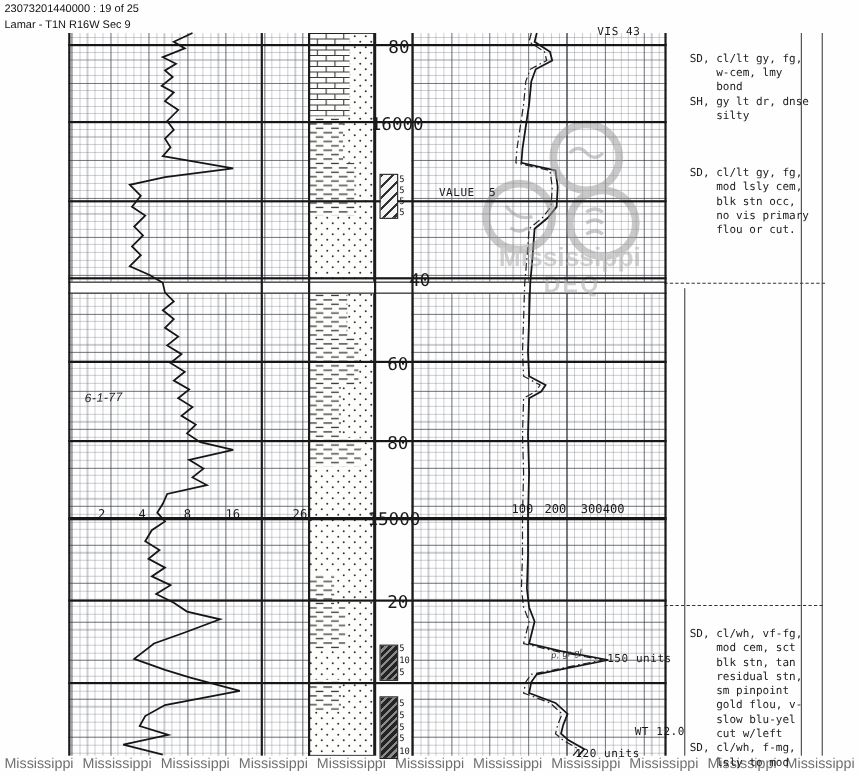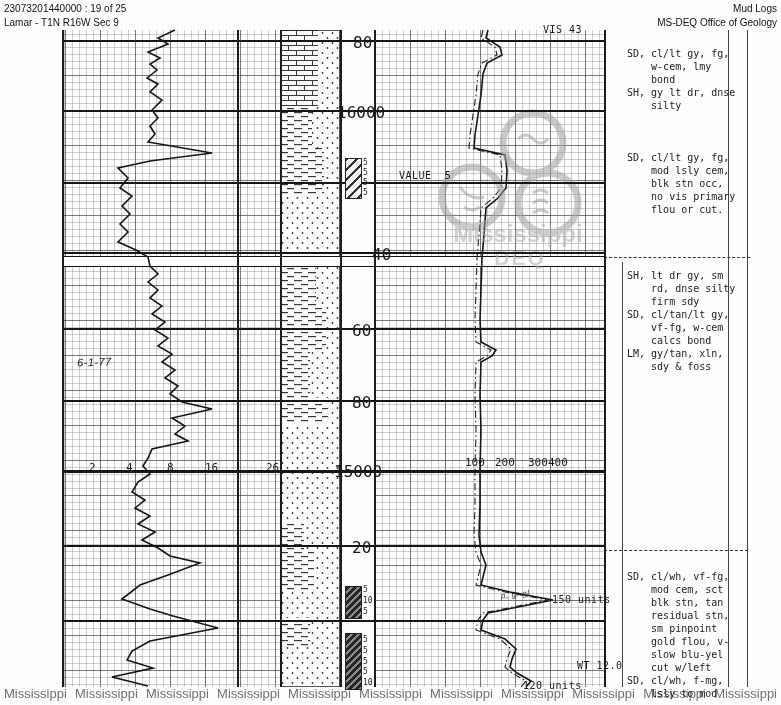--- a/index.html
+++ b/index.html
@@ -46,24 +46,20 @@
     padding:0 4px;box-sizing:border-box;font-size:13px;color:#6f6f6f;}
 </style>
 </head>
 <body>
 
 <div class="page">
 
   <div class="hdr hdr-left">
     <div>23073201440000 : 19 of 25</div>
     <div>Lamar - T1N R16W Sec 9</div>
-  </div>
-  <div class="hdr hdr-right">
-    <div>Mud Logs</div>
-    <div>MS-DEQ Office of Geology</div>
   </div>
 
   <div class="track track-left"></div>
   <div class="track track-right"></div>
 
   <svg id="lith" width="60" height="657">
     <defs>
       <pattern id="pat-brick" width="16" height="10" patternUnits="userSpaceOnUse">
         <rect width="16" height="10" fill="#fdfdfc"></rect>
         <path d="M0 0.5 H16 M0 5.5 H16 M0.5 0 V5 M8.5 5 V10" stroke="#3a3a3a" stroke-width="1" fill="none"></path>
@@ -208,28 +204,20 @@
     <div class="desc" style="top: 47px;">SD, cl/lt gy, fg,
     w-cem, lmy
     bond
 SH, gy lt dr, dnse
     silty</div>
     <div class="desc" style="top: 151px;">SD, cl/lt gy, fg,
     mod lsly cem,
     blk stn occ,
     no vis primary
     flou or cut.</div>
-    <div class="desc" style="top: 269px;">SH, lt dr gy, sm
-    rd, dnse silty
-    firm sdy
-SD, cl/tan/lt gy,
-    vf-fg, w-cem
-    calcs bond
-LM, gy/tan, xln,
-    sdy &amp; foss</div>
     <div class="desc" style="top: 570px;">SD, cl/wh, vf-fg,
     mod cem, sct
     blk stn, tan
     residual stn,
     sm pinpoint
     gold flou, v-
     slow blu-yel
     cut w/left
 SD, cl/wh, f-mg,
     lsly to mod</div>

